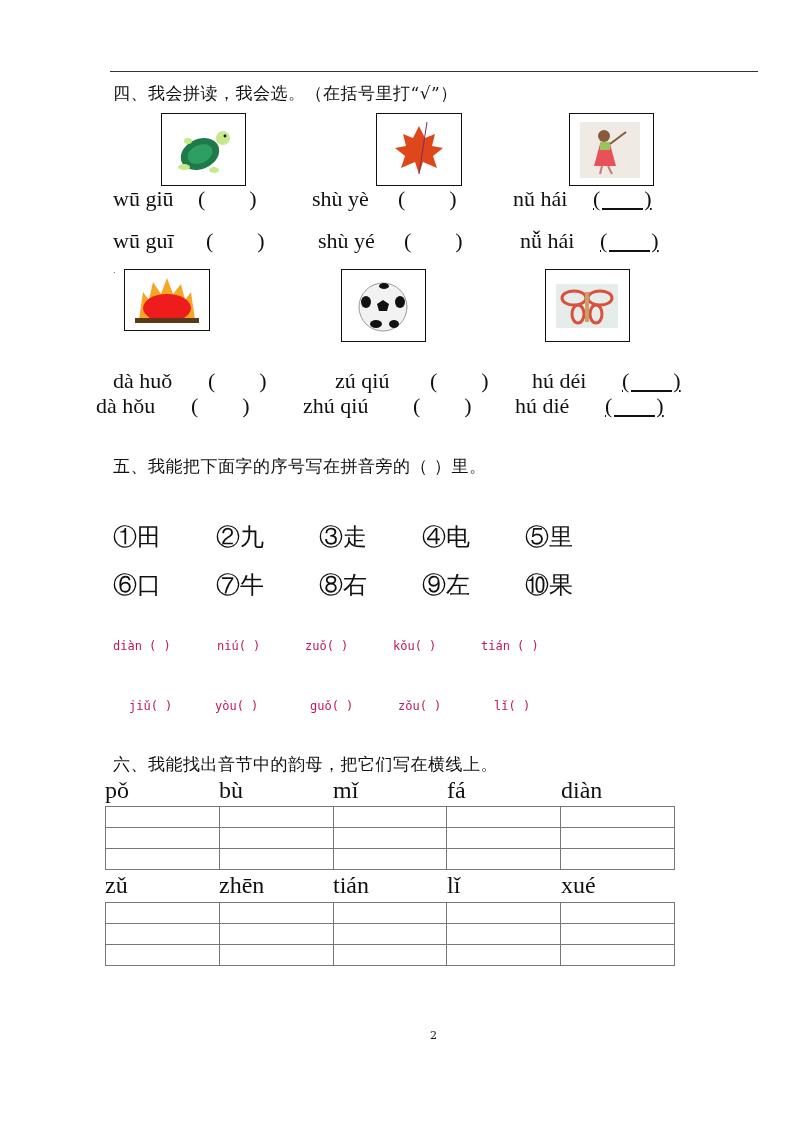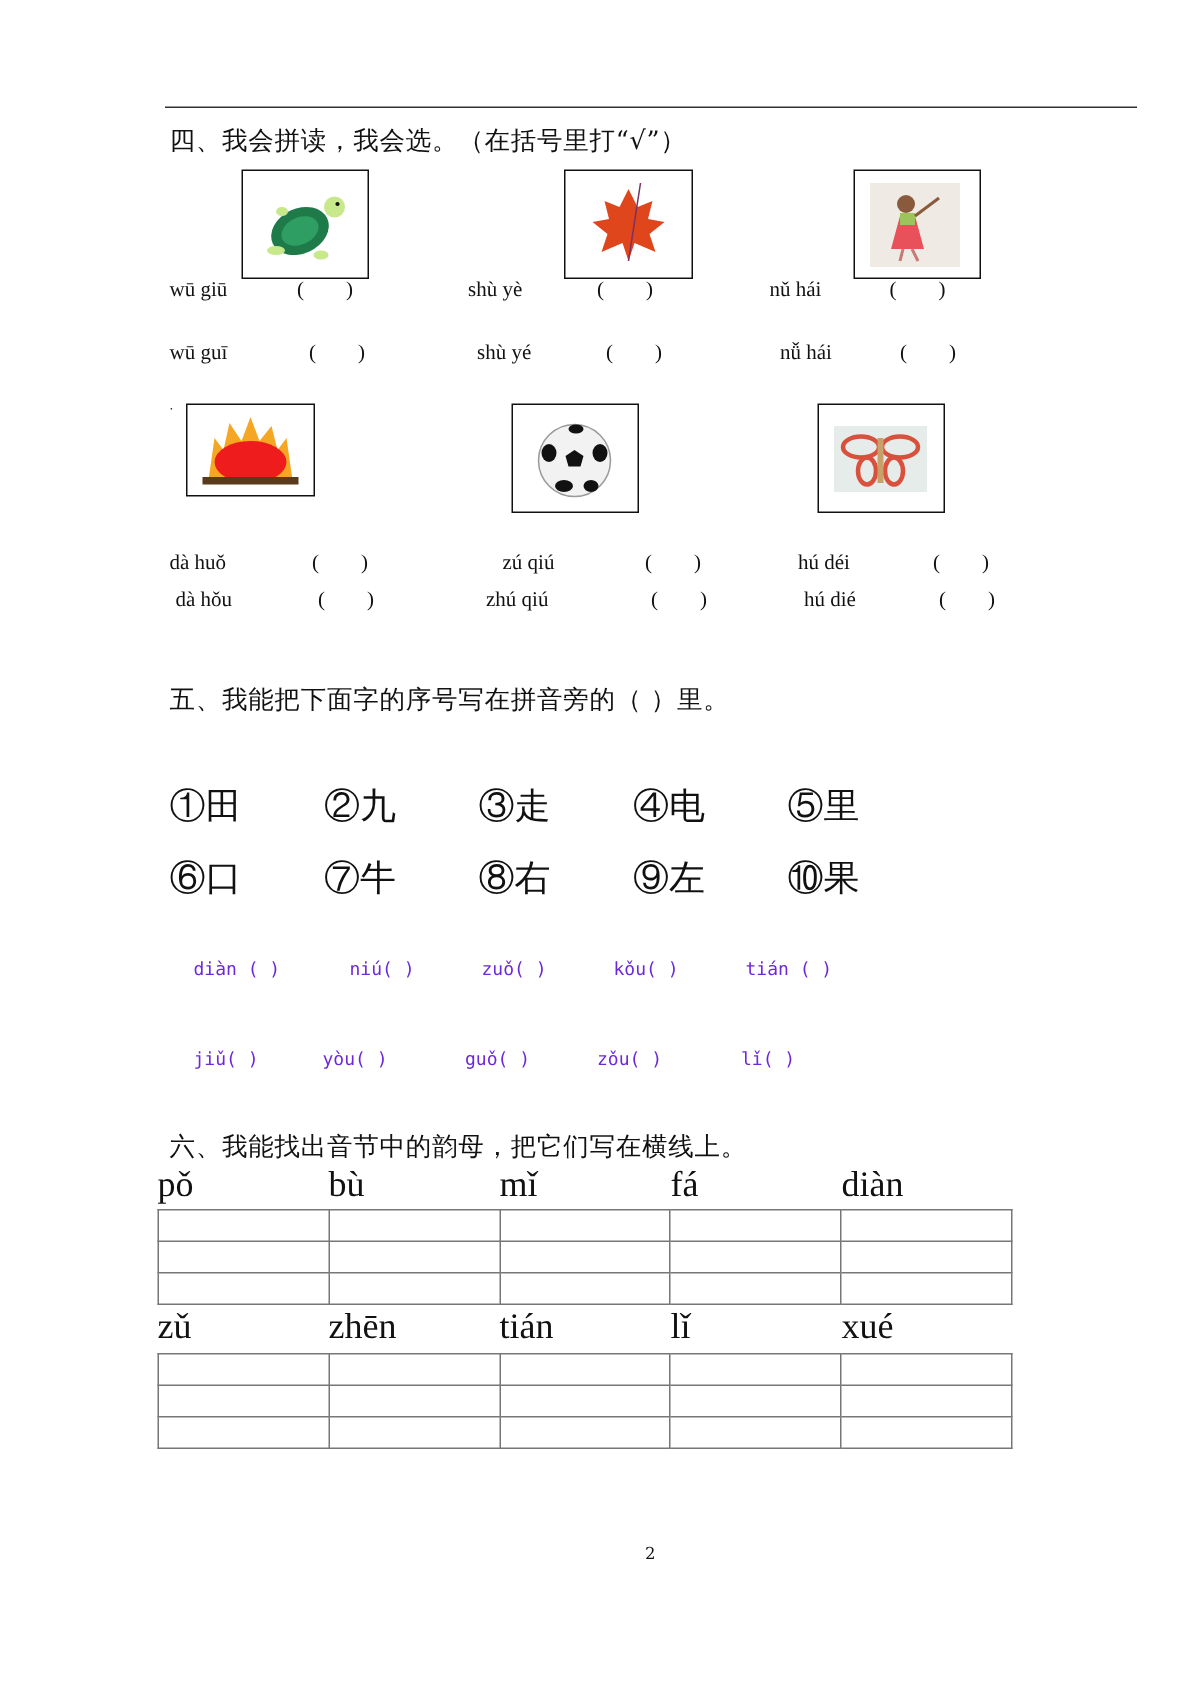--- a/index.html
+++ b/index.html
@@ -3,23 +3,23 @@
 <meta charset="utf-8">
 <style>
   html, body { margin: 0; padding: 0; background: #ffffff; }
   body { width: 793px; height: 1122px; position: relative; overflow: hidden;
          font-family: "DejaVu Serif", "Liberation Serif", serif; color: #111; }
   .abs { position: absolute; }
   .hr { left: 110px; top: 71px; width: 648px; height: 1px; background: #333; }
   .heading { font-size: 17px; white-space: nowrap; letter-spacing: 0.5px; }
   .frame { border: 1.5px solid #111; background: #fff; box-sizing: border-box; }
   .frame svg { display: block; }
-  .py { font-size: 14px; white-space: nowrap; font-family: "Liberation Serif", "DejaVu Serif", serif; }
+  .py { font-size: 22px; white-space: nowrap; font-family: "Liberation Serif", "DejaVu Serif", serif; text-decoration: underline; }
   .num { font-size: 24px; white-space: nowrap; }
-  .small { font-family: "DejaVu Sans Mono", "Liberation Mono", monospace; font-size: 12px; white-space: nowrap; color: #6d28d9; margin-left: 16px; }
+  .small { font-family: "DejaVu Sans Mono", "Liberation Mono", monospace; font-size: 12px; white-space: nowrap; color: #be185d; }
   table.grid { border-collapse: collapse; position: absolute; left: 105px; width: 570px; }
   table.grid td { border: 1px solid #777; height: 20px; width: 20%; padding: 0; }
   .syl { font-size: 24px; text-align: left; width: 114px; font-family: "Liberation Serif", "DejaVu Serif", serif; }
   .pagenum { font-size: 11px; }
 </style>
 </head>
 <body>
 
 <div class="abs hr"></div>
 
@@ -88,37 +88,37 @@
     <ellipse cx="54" cy="28" rx="12" ry="7" fill="none" stroke="#d9503c" stroke-width="3"></ellipse>
     <ellipse cx="32" cy="44" rx="6" ry="9" fill="none" stroke="#d9503c" stroke-width="3"></ellipse>
     <ellipse cx="50" cy="44" rx="6" ry="9" fill="none" stroke="#d9503c" stroke-width="3"></ellipse>
     <rect x="39" y="22" width="4" height="30" fill="#c8a06a"></rect>
   </svg>
 </div>
 
 <div class="abs py" style="left:113px; top:349px;margin-top:17px;">
   <span style="display:inline-block;width:95px">dà huǒ</span><span style="display:inline-block;width:127px">(　　)</span><span style="display:inline-block;width:95px">zú qiú</span><span style="display:inline-block;width:102px">(　　)</span><span style="display:inline-block;width:90px">hú déi</span><span>(　　)</span>
 </div>
-<div class="abs py" style="left:117px; top:391px;">
+<div class="abs py" style="left:96px; top:391px;">
   <span style="display:inline-block;width:95px">dà hǒu</span><span style="display:inline-block;width:112px">(　　)</span><span style="display:inline-block;width:110px">zhú qiú</span><span style="display:inline-block;width:102px">(　　)</span><span style="display:inline-block;width:90px">hú dié</span><span>(　　)</span>
 </div>
 
 <div class="abs heading" style="left:113px; top:455px;">五、我能把下面字的序号写在拼音旁的（ ）里。</div>
 
 <div class="abs num" style="left:113px; top:510px;margin-top:11px;">
   <span style="display:inline-block;width:103px">①田</span><span style="display:inline-block;width:103px">②九</span><span style="display:inline-block;width:103px">③走</span><span style="display:inline-block;width:103px">④电</span><span>⑤里</span>
 </div>
 <div class="abs num" style="left:113px; top:569px;">
   <span style="display:inline-block;width:103px">⑥口</span><span style="display:inline-block;width:103px">⑦牛</span><span style="display:inline-block;width:103px">⑧右</span><span style="display:inline-block;width:103px">⑨左</span><span>⑩果</span>
 </div>
 
 <div class="abs small" style="left:113px; top:639px;">
   <span style="display:inline-block;width:104px">diàn (   )</span><span style="display:inline-block;width:88px">niú(   )</span><span style="display:inline-block;width:88px">zuǒ(   )</span><span style="display:inline-block;width:88px">kǒu(   )</span><span>tián (   )</span>
 </div>
-<div class="abs small" style="left:113px; top:699px;">
+<div class="abs small" style="left:129px; top:699px;">
   <span style="display:inline-block;width:86px">jiǔ(   )</span><span style="display:inline-block;width:95px">yòu(   )</span><span style="display:inline-block;width:88px">guǒ(   )</span><span style="display:inline-block;width:96px">zǒu(   )</span><span>lǐ(   )</span>
 </div>
 
 <div class="abs heading" style="left:113px; top:753px;">六、我能找出音节中的韵母，把它们写在横线上。</div>
 
 <div class="abs" style="left:105px; top:777px; display:flex;">
   <div class="syl">pǒ</div>
   <div class="syl">bù</div>
   <div class="syl">mǐ</div>
   <div class="syl">fá</div>

